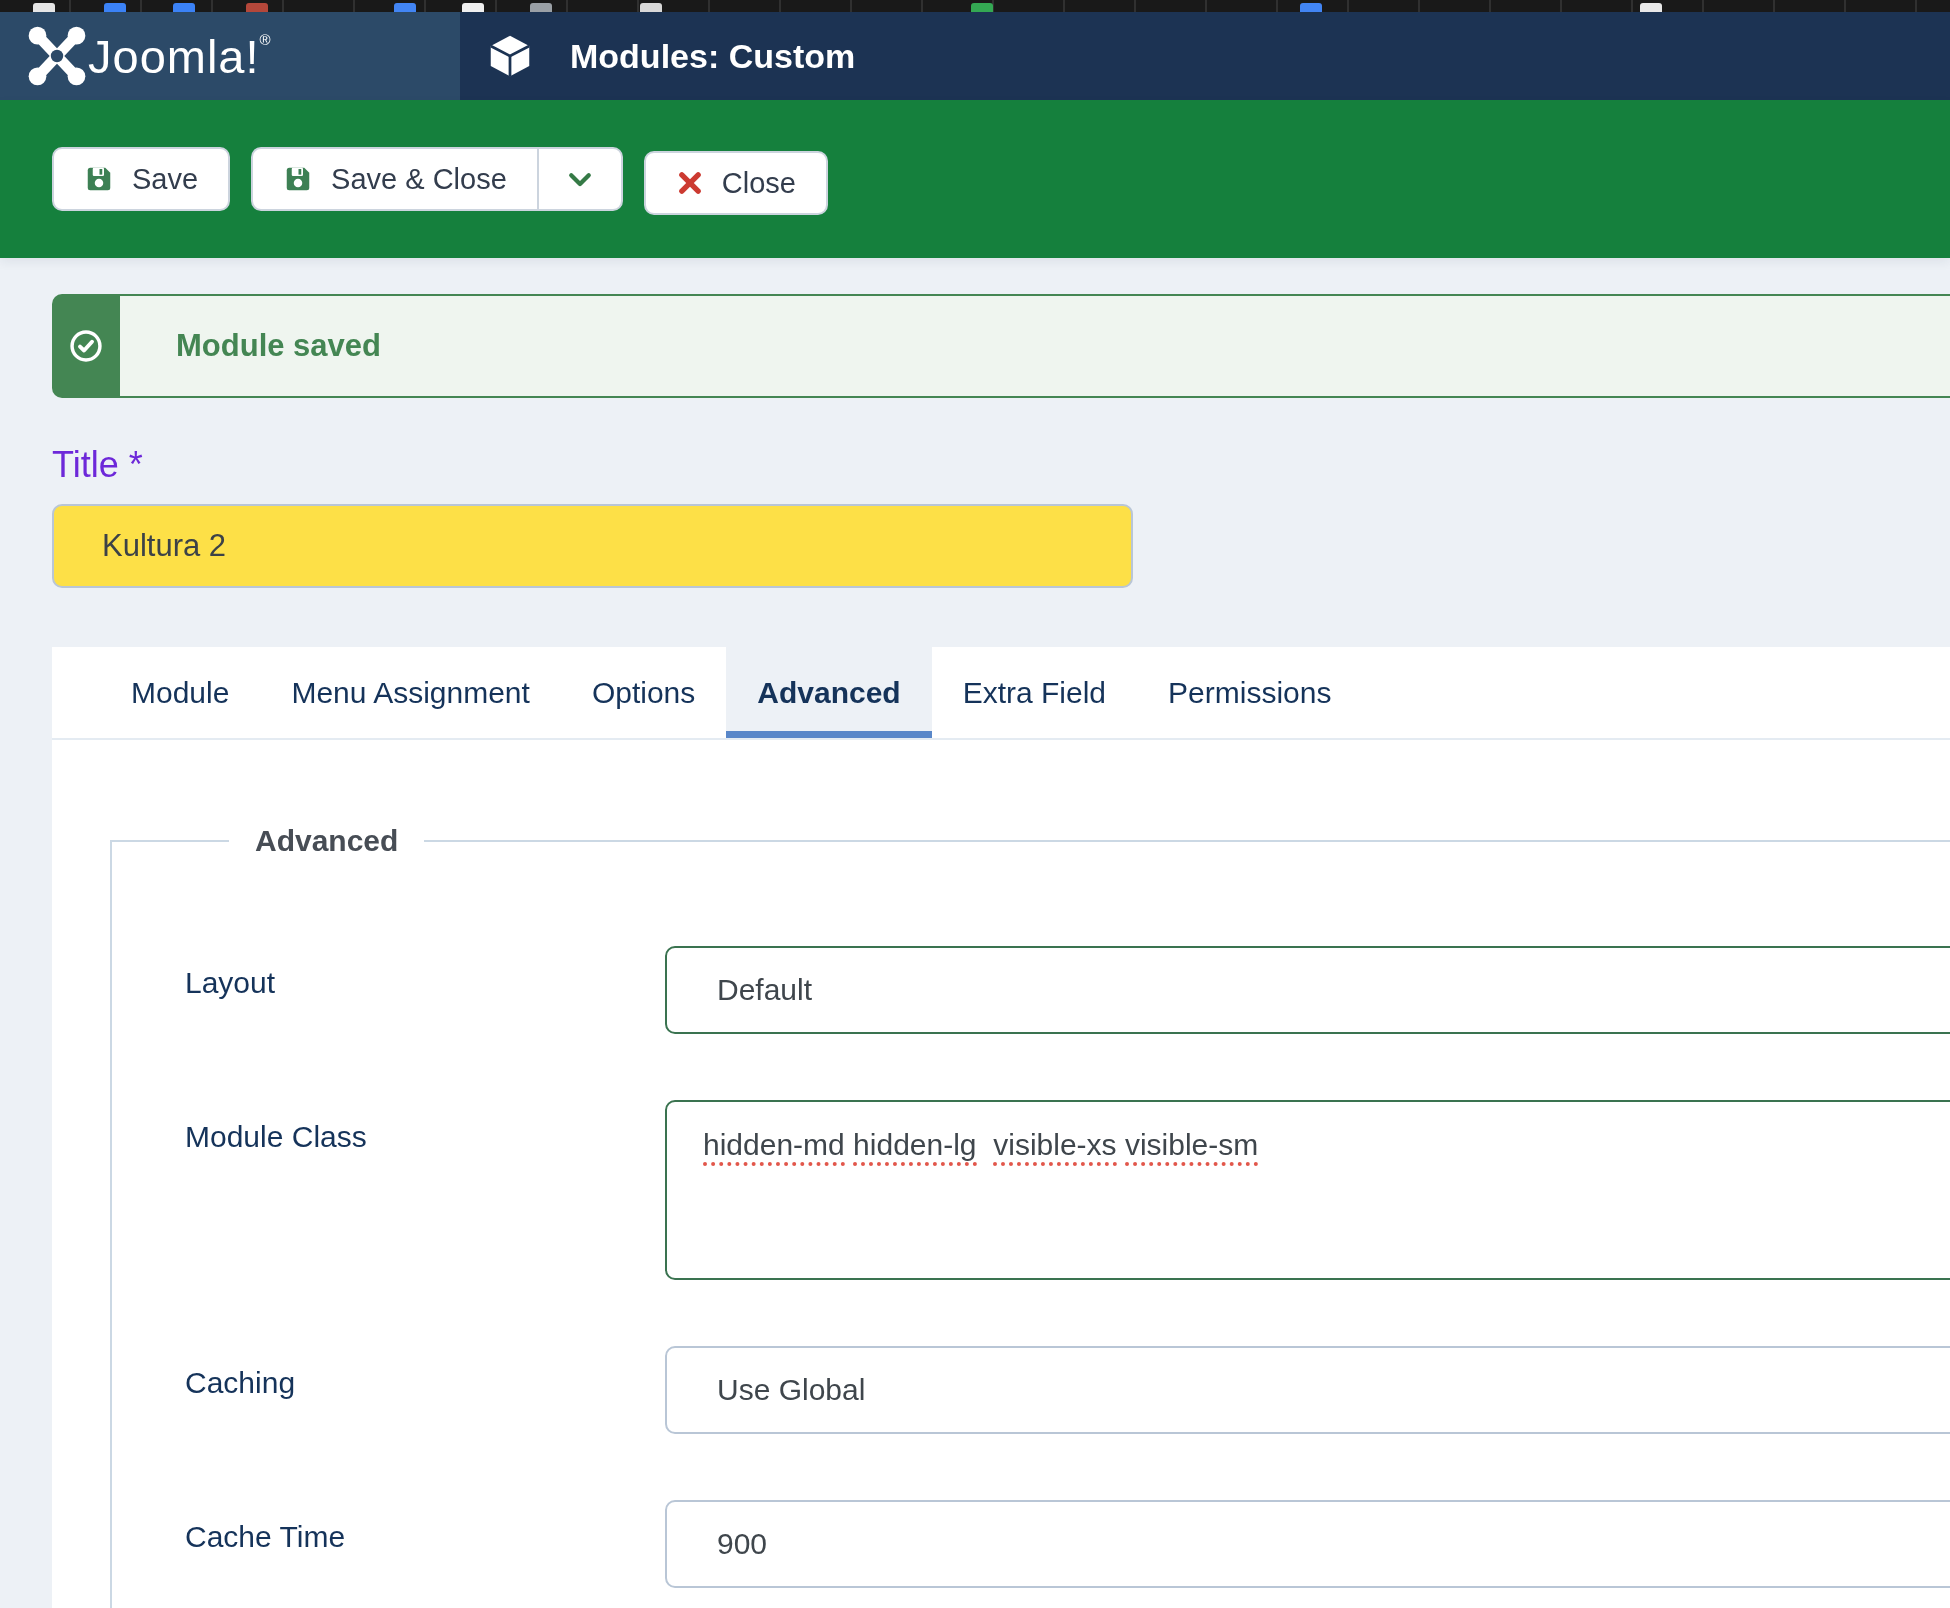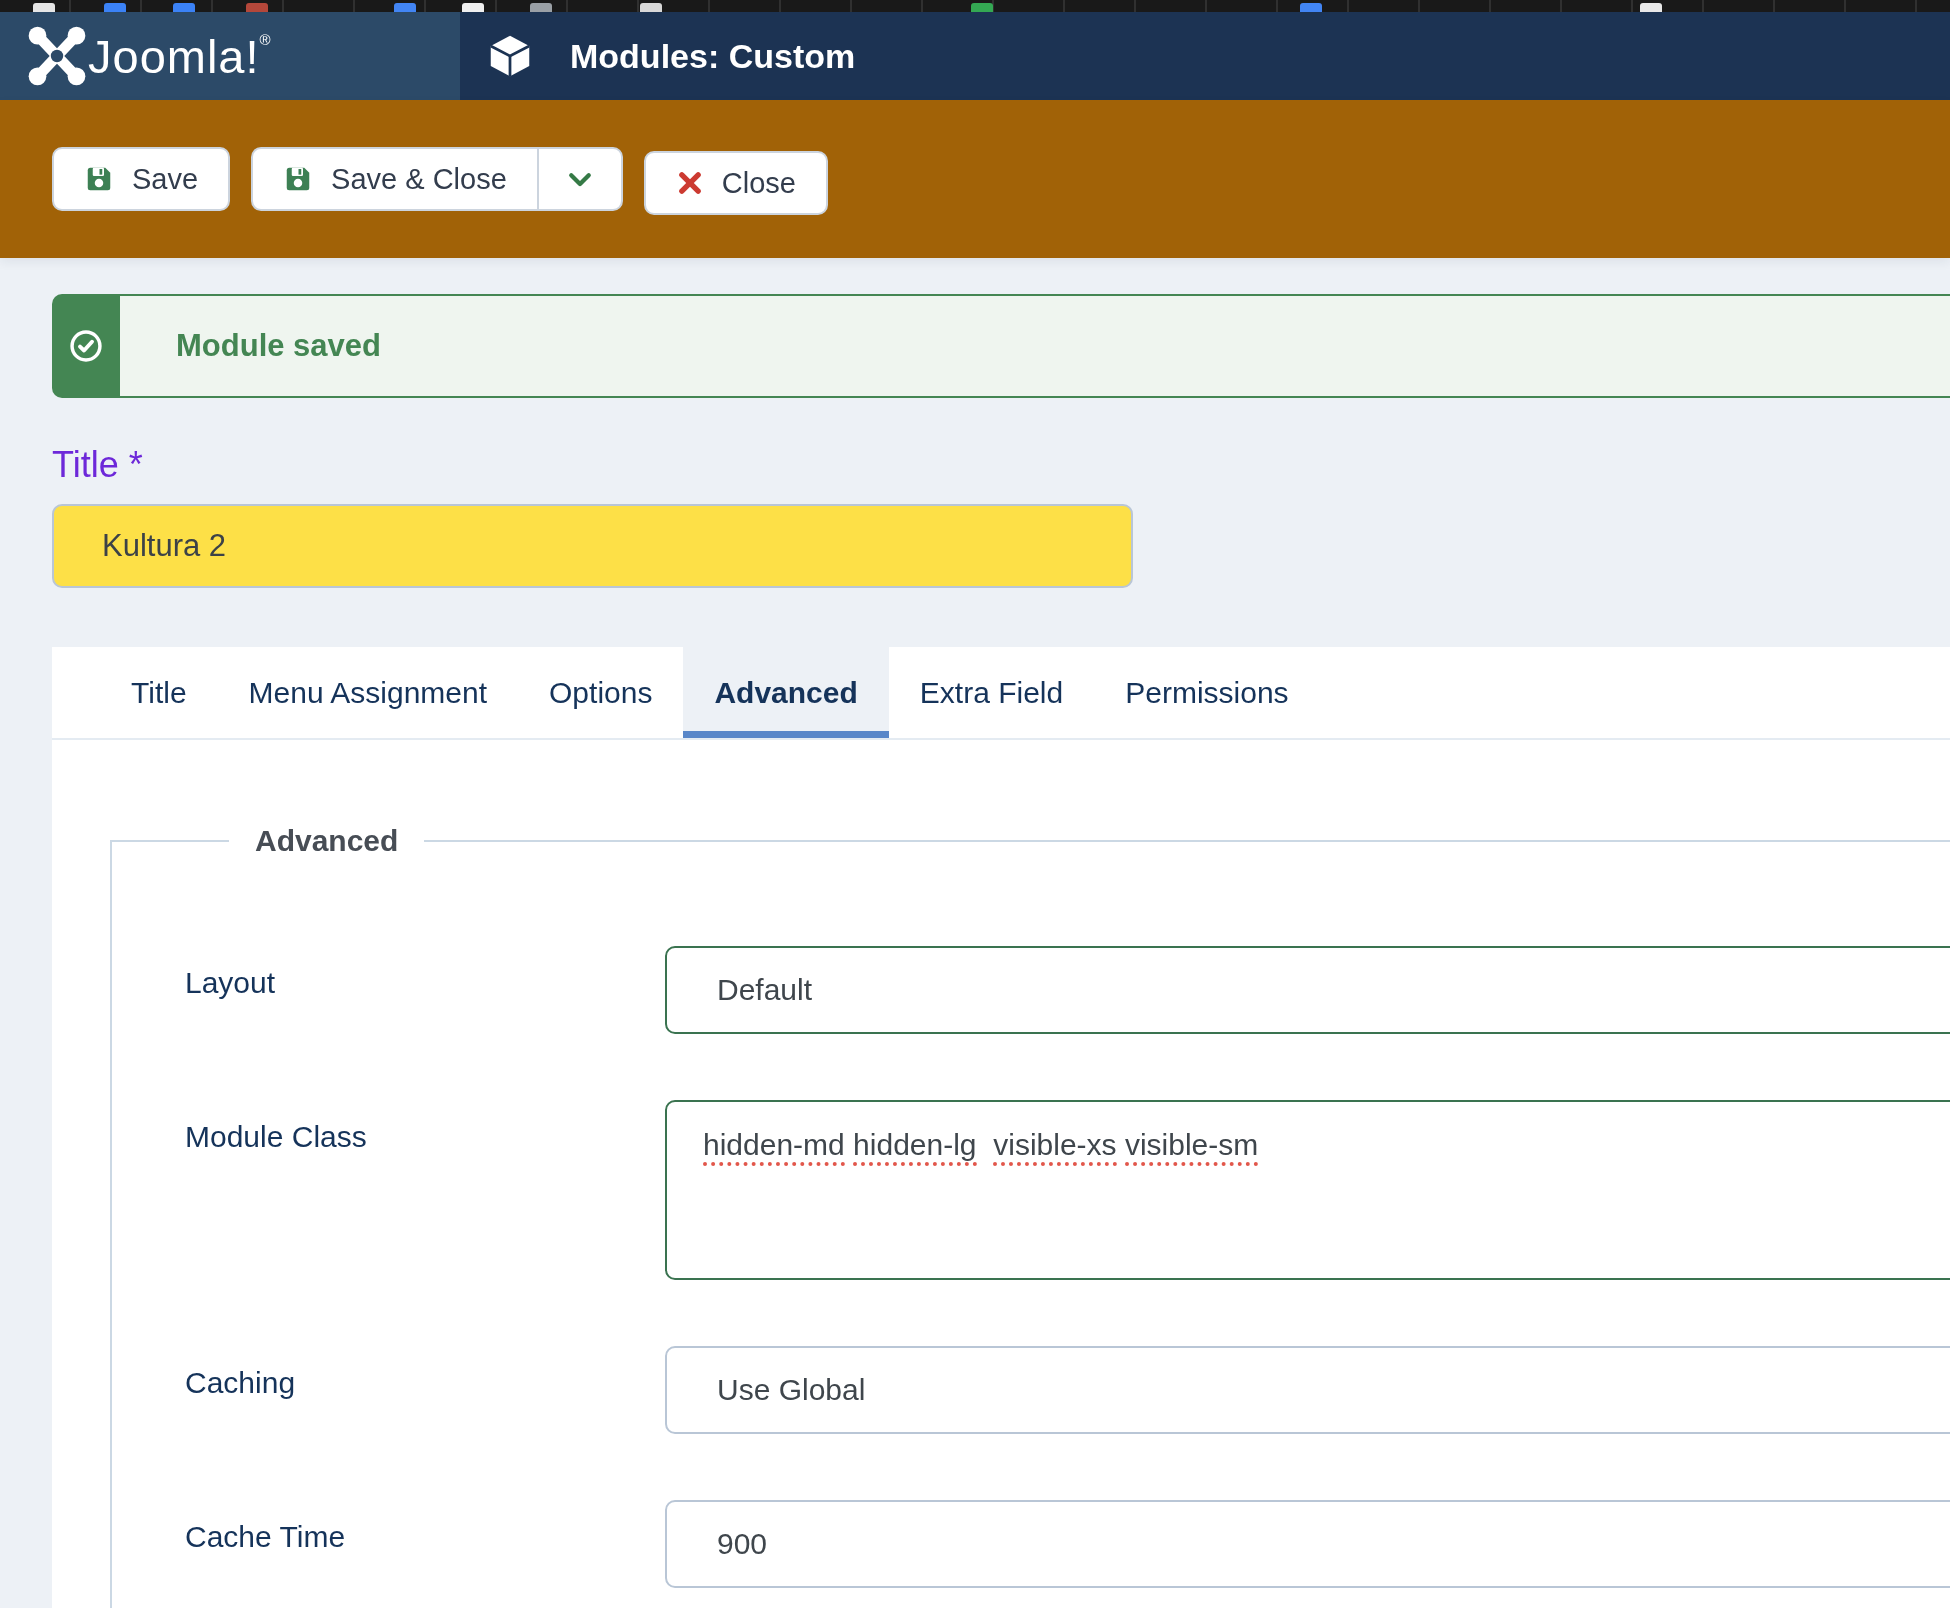--- a/index.html
+++ b/index.html
@@ -21,21 +21,21 @@
   
   .app-header { height: 88px; display: flex; background: #1c3353; color: #fff; }
   .brand { width: 460px; background: #2c4a68; display: flex; align-items: center; padding-left: 26px; flex-shrink: 0; }
   .wordmark { font-size: 47px; letter-spacing: 1px; position: relative; padding-right: 16px; }
   .wordmark sup { font-size: 15px; position: absolute; top: 2px; }
   .page-heading { display: flex; align-items: center; padding-left: 28px; gap: 38px; }
   .page-heading .title { font-size: 34px; font-weight: 700; }
 
   
   .toolbar {
-    height: 158px; background: #a16207; display: flex; align-items: center;
+    height: 158px; background: #15803d; display: flex; align-items: center;
     padding-left: 52px; gap: 21px; position: relative; z-index: 2;
     box-shadow: 0 4px 10px rgba(25,45,75,.07);
   }
   .btn {
     height: 64px; background: #fff; border: 2px solid #ccd4de; border-radius: 10px;
     display: flex; align-items: center; gap: 18px; padding: 0 30px;
     font-size: 29px; color: #333d4d; cursor: pointer;
   }
   .btn-group { display: flex; justify-content: space-between; }
   .btn-group .btn.main { border-radius: 10px 0 0 10px; border-right: none; }
@@ -184,21 +184,21 @@
       </svg>
     </div>
     <div class="alert-body">Module saved</div>
   </div>
 
   <div class="title-label">Title *</div>
   <input class="title-input" type="text" value="Kultura 2" style="">
 
   <div class="card">
     <div class="tabs">
-      <div class="tab">Title</div>
+      <div class="tab">Module</div>
       <div class="tab">Menu Assignment</div>
       <div class="tab">Options</div>
       <div class="tab active">Advanced</div>
       <div class="tab">Extra Field</div>
       <div class="tab">Permissions</div>
     </div>
 
     <div class="content">
       <fieldset class="adv">
         <legend>Advanced</legend>

